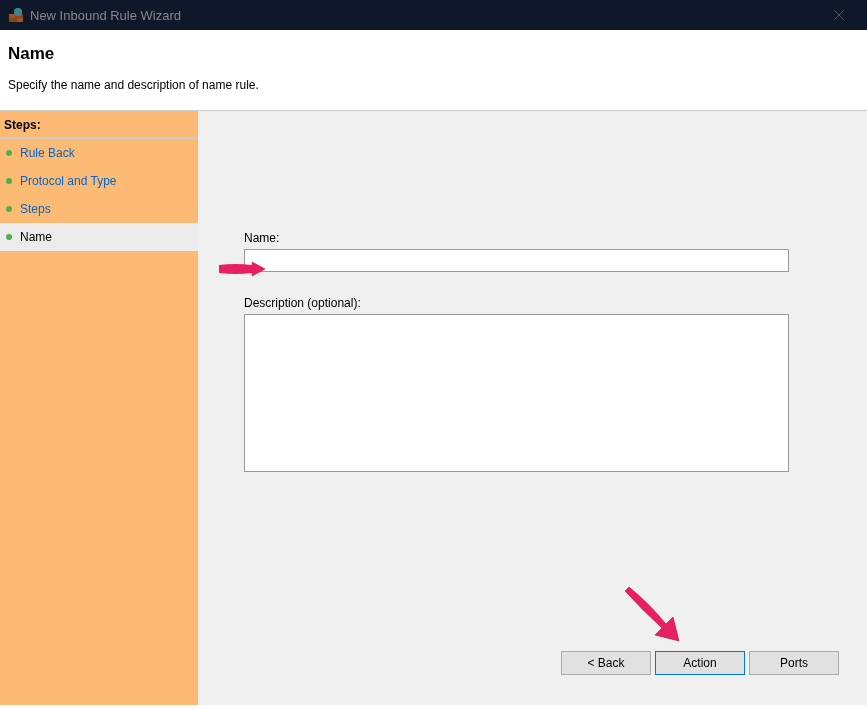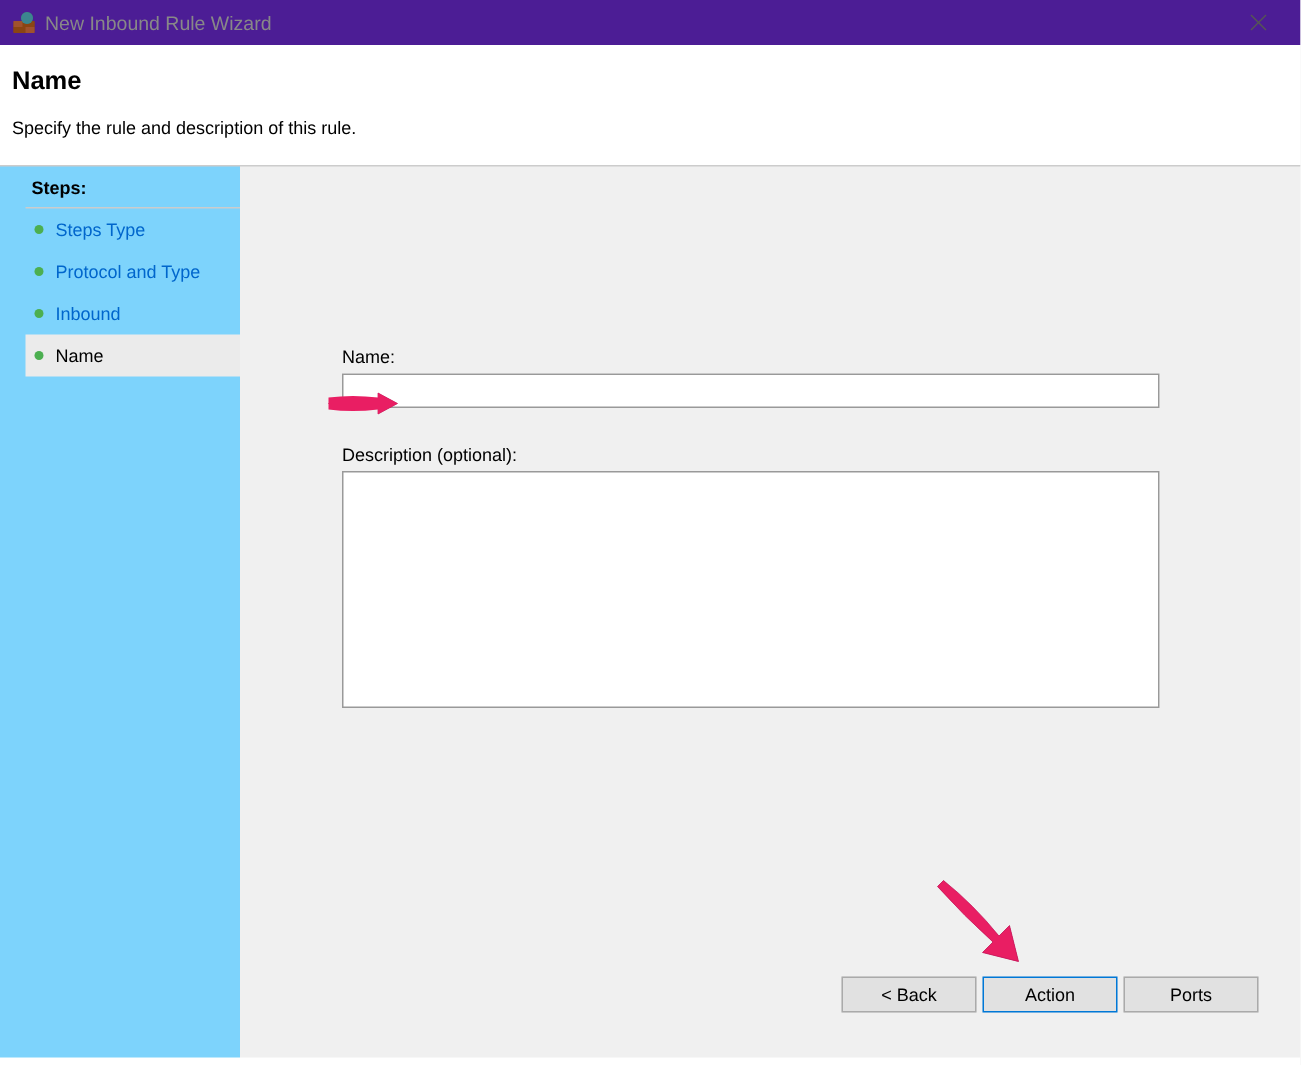--- a/index.html
+++ b/index.html
@@ -15,21 +15,21 @@
       width: 867px;
       height: 710px;
       overflow: hidden;
       position: relative;
     }
     .titlebar {
       display: flex;
       align-items: center;
       height: 30px;
       padding: 0 8px;
-      background: #4c1d95;
+      background: #0f172a;
     }
     .titlebar-icon {
       width: 16px;
       height: 16px;
       margin-right: 6px;
       display: inline-block;
     }
     .titlebar-title {
       color: #888;
       font-size: 13px;
@@ -57,24 +57,23 @@
     }
     .header-subtitle {
       font-size: 12px;
       color: #000;
     }
     .body-area {
       display: flex;
       height: calc(100% - 115px);
     }
     .sidebar {
-      width: 160px;
-      background: #7dd3fc;
+      width: 198px;
+      background: #fdba74;
       border-top: 1px solid #ccc;
-      padding-left: 17px;
     }
     .sidebar-steps-label {
       font-size: 12px;
       font-weight: bold;
       padding: 7px 4px 6px 4px;
       border-bottom: 1px solid #ccc;
     }
     .step-item {
       display: flex;
       align-items: center;
@@ -95,21 +94,21 @@
     }
     .step-link {
       color: #0066cc;
     }
     .step-current-label {
       color: #000;
     }
     .main-panel {
       flex: 1;
       background: #f0f0f0;
-      padding: 120px 50px 20px 68px;
+      padding: 120px 50px 20px 46px;
       position: relative;
       border-top: 1px solid #ccc;
     }
     .form-label {
       font-size: 12px;
       color: #000;
       margin-bottom: 4px;
     }
     .name-input {
       width: 545px;
@@ -182,37 +181,37 @@
   <div class="titlebar-close">
     <svg width="12" height="12" viewBox="0 0 12 12">
       <line x1="1" y1="1" x2="11" y2="11" stroke="#555" stroke-width="1"></line>
       <line x1="11" y1="1" x2="1" y2="11" stroke="#555" stroke-width="1"></line>
     </svg>
   </div>
 </div>
 
 <div class="header">
   <div class="header-title">Name</div>
-  <div class="header-subtitle">Specify the rule and description of this rule.</div>
+  <div class="header-subtitle">Specify the name and description of name rule.</div>
 </div>
 
 <div class="body-area">
   <div class="sidebar">
     <div class="sidebar-steps-label">Steps:</div>
     <div class="step-item">
       <span class="step-bullet"></span>
-      <span class="step-link">Steps Type</span>
+      <span class="step-link">Rule Back</span>
     </div>
     <div class="step-item">
       <span class="step-bullet"></span>
       <span class="step-link">Protocol and Type</span>
     </div>
     <div class="step-item">
       <span class="step-bullet"></span>
-      <span class="step-link">Inbound</span>
+      <span class="step-link">Steps</span>
     </div>
     <div class="step-item current">
       <span class="step-bullet"></span>
       <span class="step-current-label">Name</span>
     </div>
   </div>
 
   <div class="main-panel">
     <div class="form-label">Name:</div>
     <input type="text" class="name-input" value="" style="">

